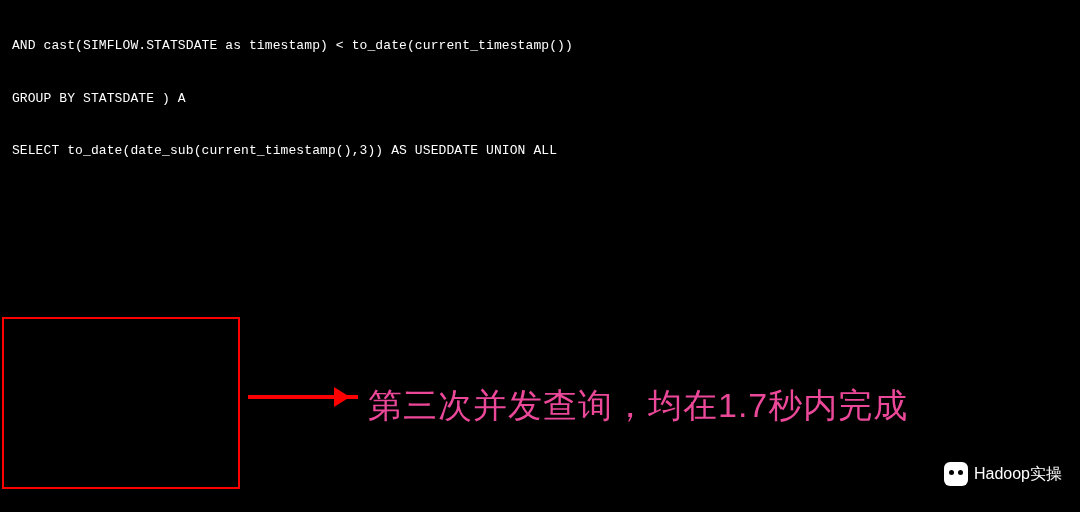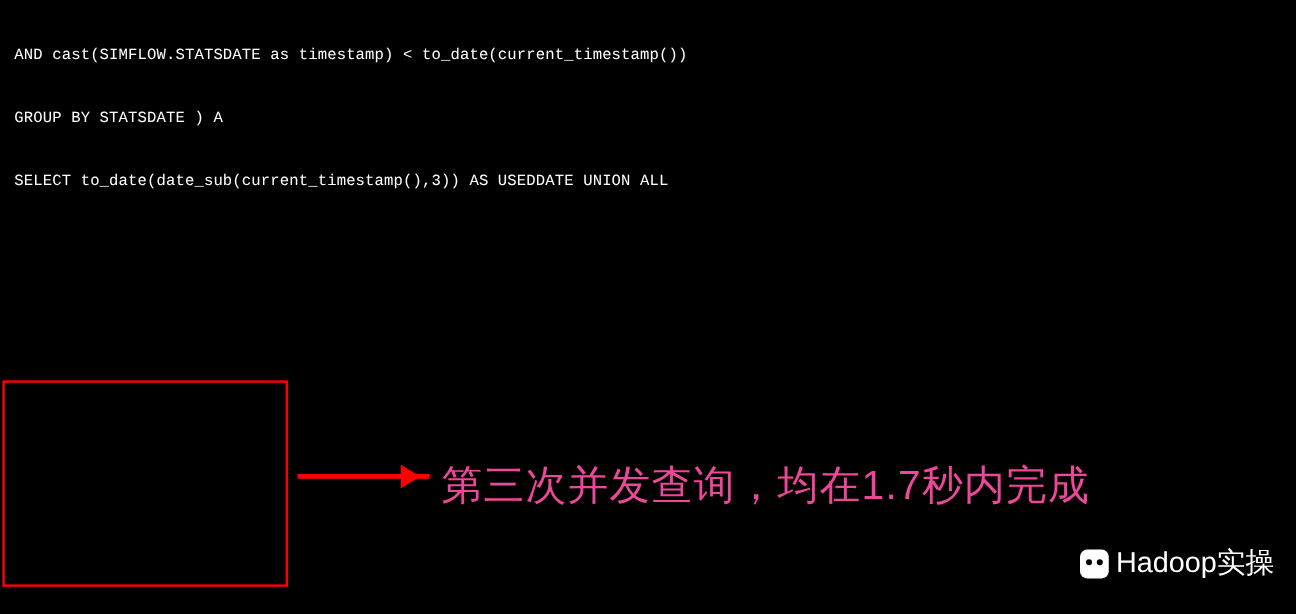--- a/index.html
+++ b/index.html
@@ -57,21 +57,21 @@
   }
   .watermark {
     position: absolute;
     right: 18px;
     bottom: 26px;
     display: flex;
     align-items: center;
     gap: 6px;
     color: #fff;
     font-family: "Microsoft YaHei", Arial, sans-serif;
-    font-size: 24px;
+    font-size: 16px;
     pointer-events: none;
   }
   .wm-icon {
     width: 24px; height: 24px;
     background: #fff;
     border-radius: 6px;
     position: relative;
   }
   .wm-icon::before, .wm-icon::after {
     content: ""; position: absolute; background: #000; border-radius: 50%;

